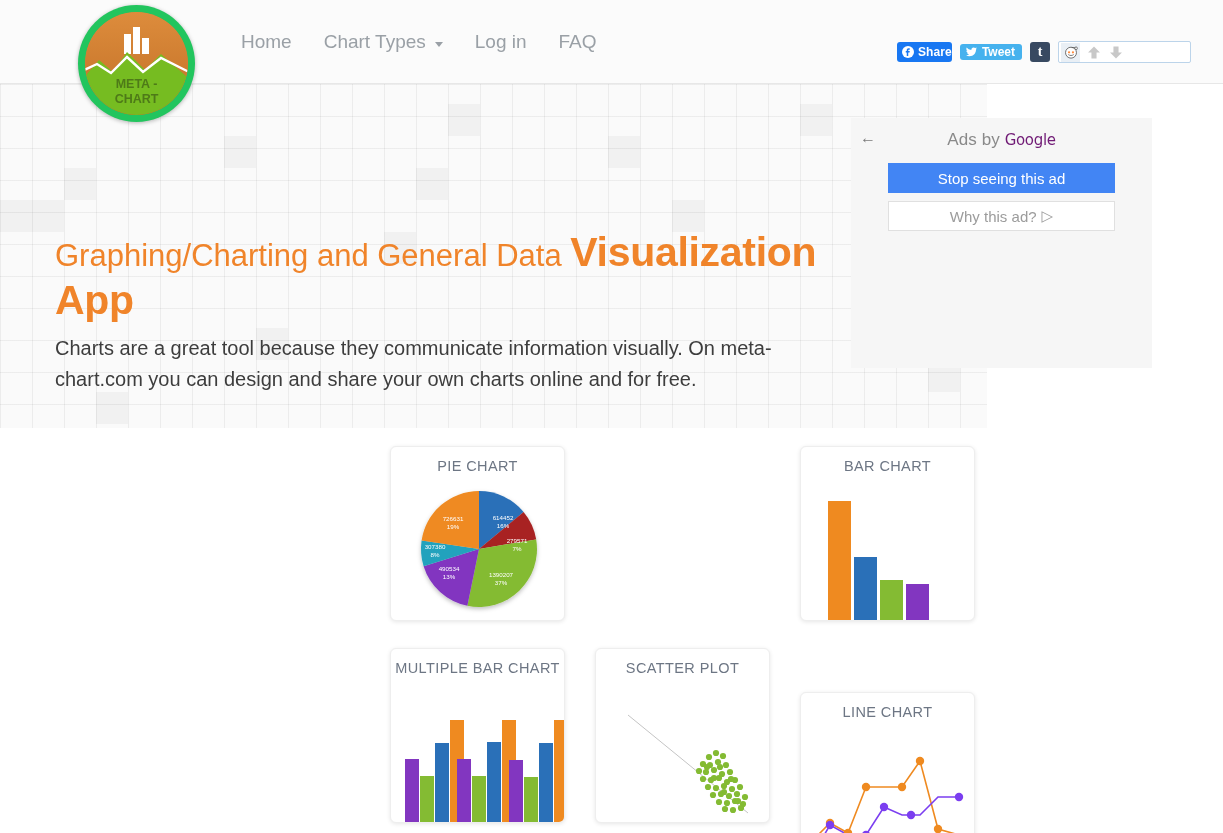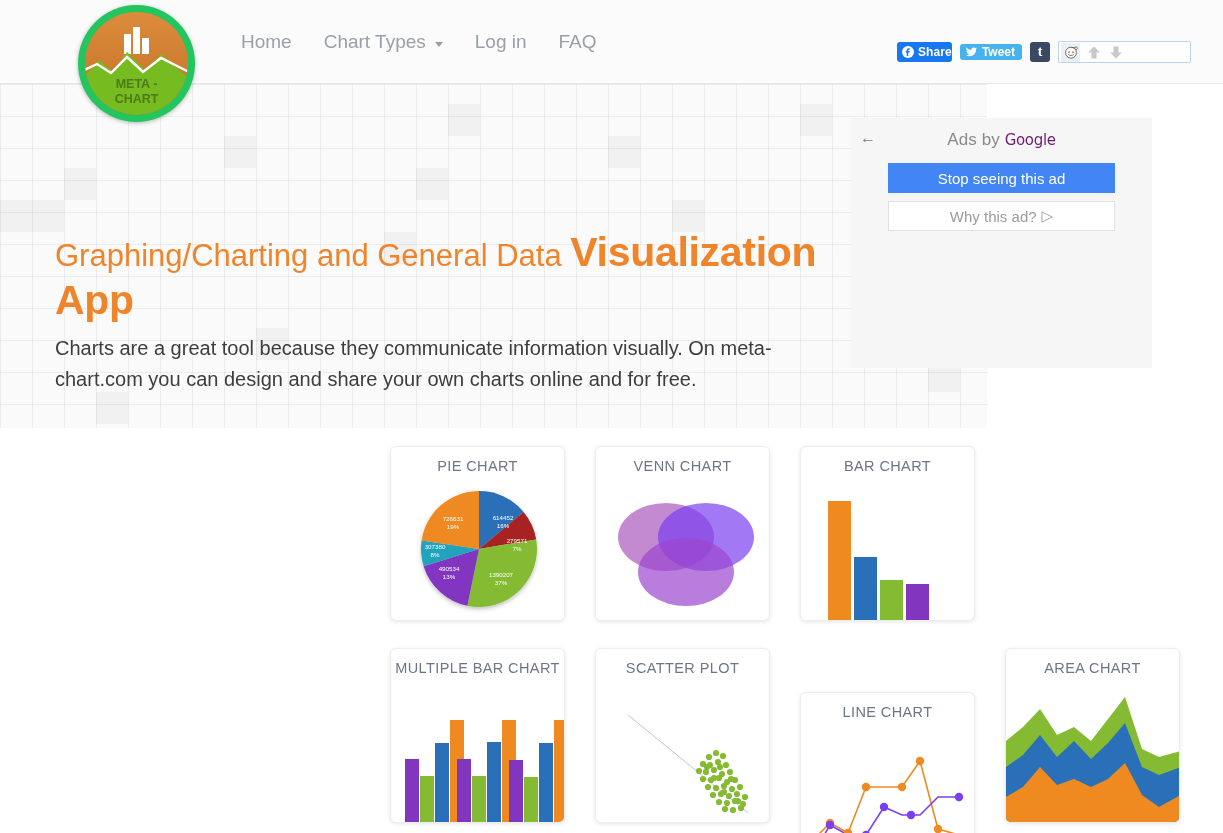--- a/index.html
+++ b/index.html
@@ -298,30 +298,20 @@
         <text x="58" y="94">490534</text>
           <text x="58" y="102">13%</text>
         <text x="44" y="72">307380</text>
           <text x="44" y="80">8%</text>
         <text x="62" y="44">726631</text>
           <text x="62" y="52">19%</text>
       </g>
     </svg>
   </div>
 
-  <div class="card" style="left:595px; top:18px;">
-    <div class="card-title">VENN CHART</div>
-    <svg class="card-canvas" viewBox="0 0 175 145">
-      <g>
-        <ellipse cx="70" cy="60" rx="48" ry="34" fill="#b469c4" opacity=".78"></ellipse>
-        <ellipse cx="110" cy="60" rx="48" ry="34" fill="#7b3ef0" opacity=".70"></ellipse>
-        <ellipse cx="90" cy="95" rx="48" ry="34" fill="#9b46cf" opacity=".70"></ellipse>
-      </g>
-    </svg>
-  </div>
 
   <div class="card" style="left:800px; top:18px;">
     <div class="card-title">BAR CHART</div>
     <svg class="card-canvas" viewBox="0 0 175 145">
       <rect x="27" y="24" width="23" height="121" fill="#ef8a20"></rect>
       <rect x="53" y="80" width="23" height="65" fill="#2a70b8"></rect>
       <rect x="79" y="103" width="23" height="42" fill="#84bb33"></rect>
       <rect x="105" y="107" width="23" height="38" fill="#8236c0"></rect>
     </svg>
   </div>
@@ -418,22 +408,14 @@
         <circle cx="11" cy="133" r="4.2"></circle>
           <circle cx="29" cy="102" r="4.2"></circle>
           <circle cx="65" cy="112" r="4.2"></circle>
         <circle cx="83" cy="84" r="4.2"></circle>
           <circle cx="110" cy="92" r="4.2"></circle>
           <circle cx="158" cy="74" r="4.2"></circle>
       </g>
     </svg>
   </div>
 
-  <div class="card" style="left:1005px; top:220px;">
-    <div class="card-title">AREA CHART</div>
-    <svg class="card-canvas" viewBox="0 0 175 145">
-      <path d="M0,62 L17,48 L34,30 L51,56 L68,48 L85,62 L102,40 L119,18 L136,70 L153,78 L175,72 L175,145 L0,145 Z" fill="#84bb33"></path>
-      <path d="M0,88 L17,76 L34,56 L51,78 L68,62 L85,80 L102,64 L119,44 L136,88 L153,96 L175,88 L175,145 L0,145 Z" fill="#2a70b8"></path>
-      <path d="M0,118 L17,108 L34,88 L51,106 L68,100 L85,108 L102,100 L119,84 L136,116 L153,128 L175,116 L175,145 L0,145 Z" fill="#ef8a20"></path>
-    </svg>
-  </div>
 
 </div>
 
 </body></html>

